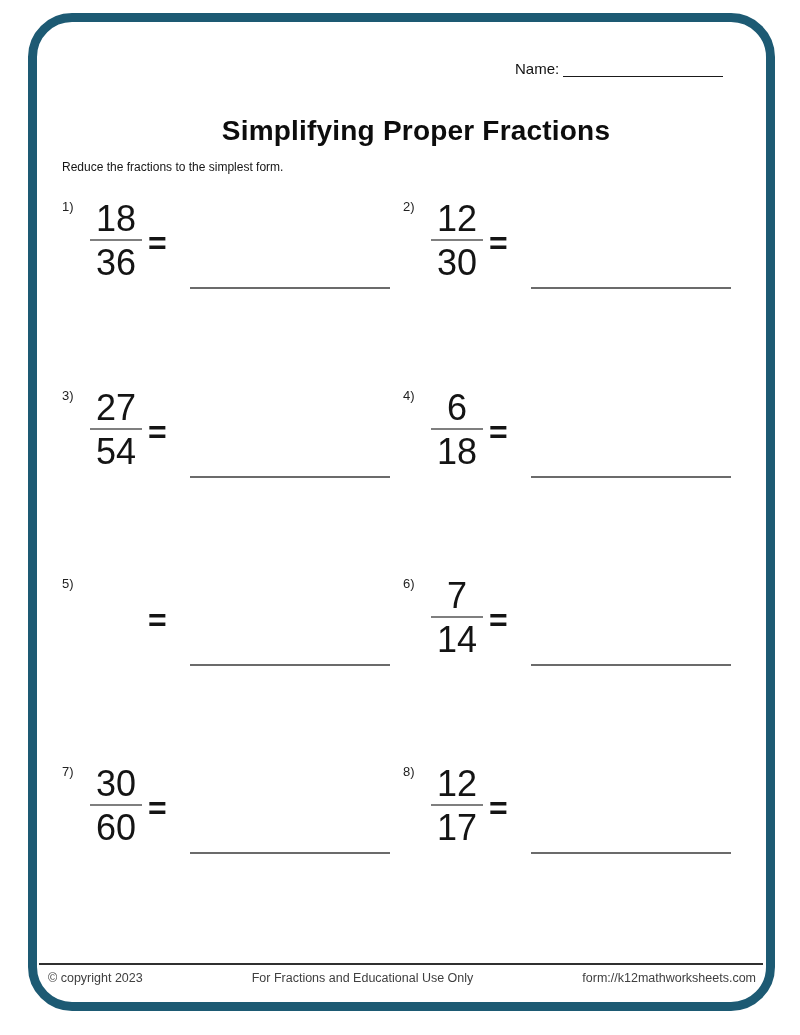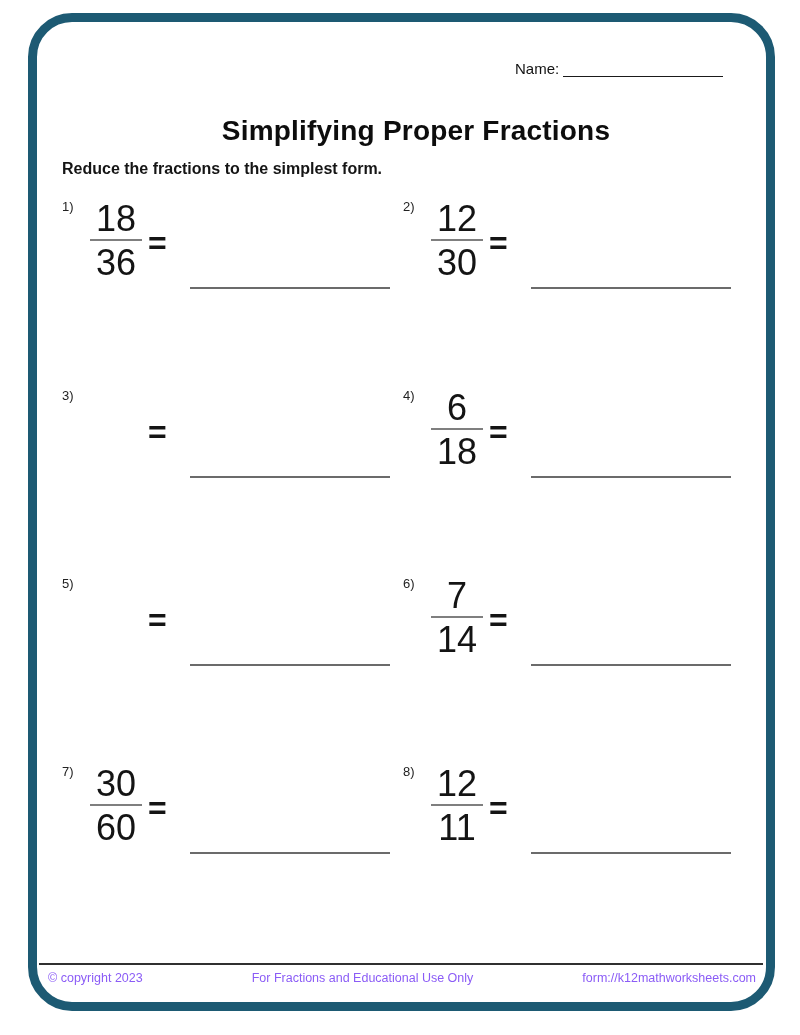--- a/index.html
+++ b/index.html
@@ -30,21 +30,21 @@
     margin-left: 4px;
   }
   .title {
     position: absolute; left: 0; top: 99px; width: 100%;
     margin: 16px; text-align: center;
     font-size: 28px; font-weight: bold; color: #0d0d0d;
     letter-spacing: 0.2px;
   }
   .instruction {
     position: absolute; left: 62px; top: 160px;
-    font-size: 16px; color: #151515; font-weight: bold;
+    font-size: 12px; color: #151515;
   }
   .problems { position: absolute; left: 0; top: 0; width: 800px; height: 1035px; }
   .problem { position: absolute; width: 340px; height: 112px; }
   .problem:nth-child(odd)  { left: 62px; }
   .problem:nth-child(even) { left: 403px; }
   .problem:nth-child(-n+2) { top: 199px; }
   .problem:nth-child(n+3):nth-child(-n+4) { top: 388px; }
   .problem:nth-child(n+5):nth-child(-n+6) { top: 576px; }
   .problem:nth-child(n+7) { top: 764px; }
   .pnum {
@@ -66,21 +66,21 @@
     position: absolute; left: 128px; top: 88px; width: 200px; height: 0;
     border-bottom: 2px solid var(--answer_line, #6b6b6b);
   }
   .footer-line {
     position: absolute; left: 39px; top: 963px; width: 724px; height: 0;
     border-top: 2px solid var(--footer_line, #303030);
   }
   .footer {
     position: absolute; left: 48px; top: 971px; width: 708px;
     display: flex; justify-content: space-between;
-    font-size: 12.5px; color: #8b5cf6;
+    font-size: 12.5px; color: #404040;
   }
 </style>
 </head>
 <body>
 
 <div class="page">
   <div class="page-border"></div>
 
   <div class="name-row">
     <span>Name:</span>
@@ -109,20 +109,25 @@
       <div class="num">12</div>
       <div class="fbar"></div>
       <div class="den">30</div>
     </div>
     <span class="eq">=</span>
     <div class="ansline"></div>
   </div>
 
   <div class="problem">
     <span class="pnum">3)</span>
+    <div class="frac">
+      <div class="num">27</div>
+      <div class="fbar"></div>
+      <div class="den">54</div>
+    </div>
     <span class="eq">=</span>
     <div class="ansline"></div>
   </div>
 
   <div class="problem">
     <span class="pnum">4)</span>
     <div class="frac">
       <div class="num">6</div>
       <div class="fbar"></div>
       <div class="den">18</div>
@@ -157,21 +162,21 @@
     </div>
     <span class="eq">=</span>
     <div class="ansline"></div>
   </div>
 
   <div class="problem">
     <span class="pnum">8)</span>
     <div class="frac">
       <div class="num">12</div>
       <div class="fbar"></div>
-      <div class="den">11</div>
+      <div class="den">17</div>
     </div>
     <span class="eq">=</span>
     <div class="ansline"></div>
   </div>
 </div>
 
   <div class="footer-line"></div>
   <div class="footer">
     <span>© copyright 2023</span>
     <span>For Fractions and Educational Use Only</span>

